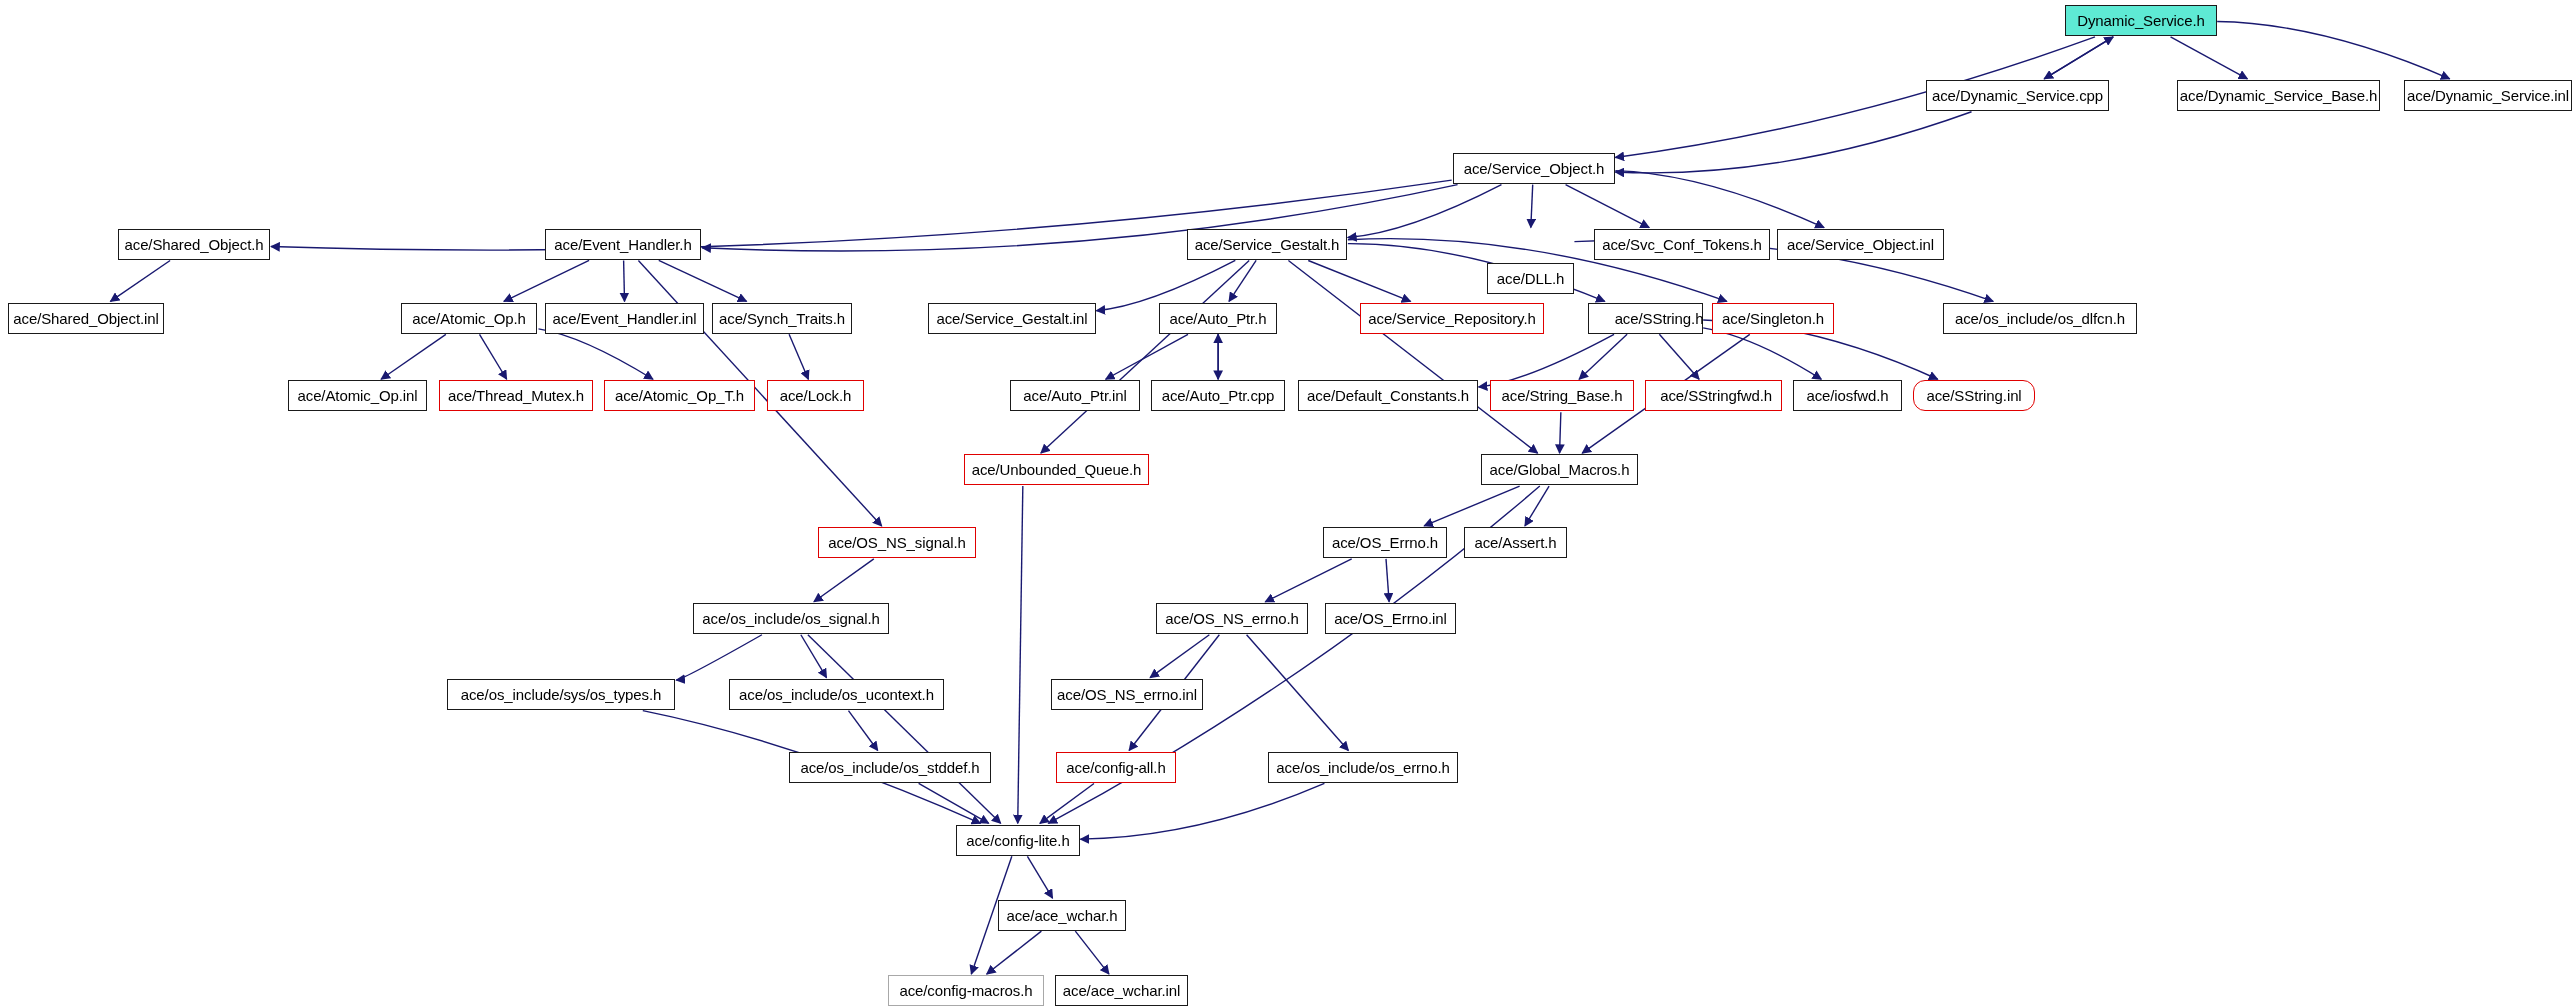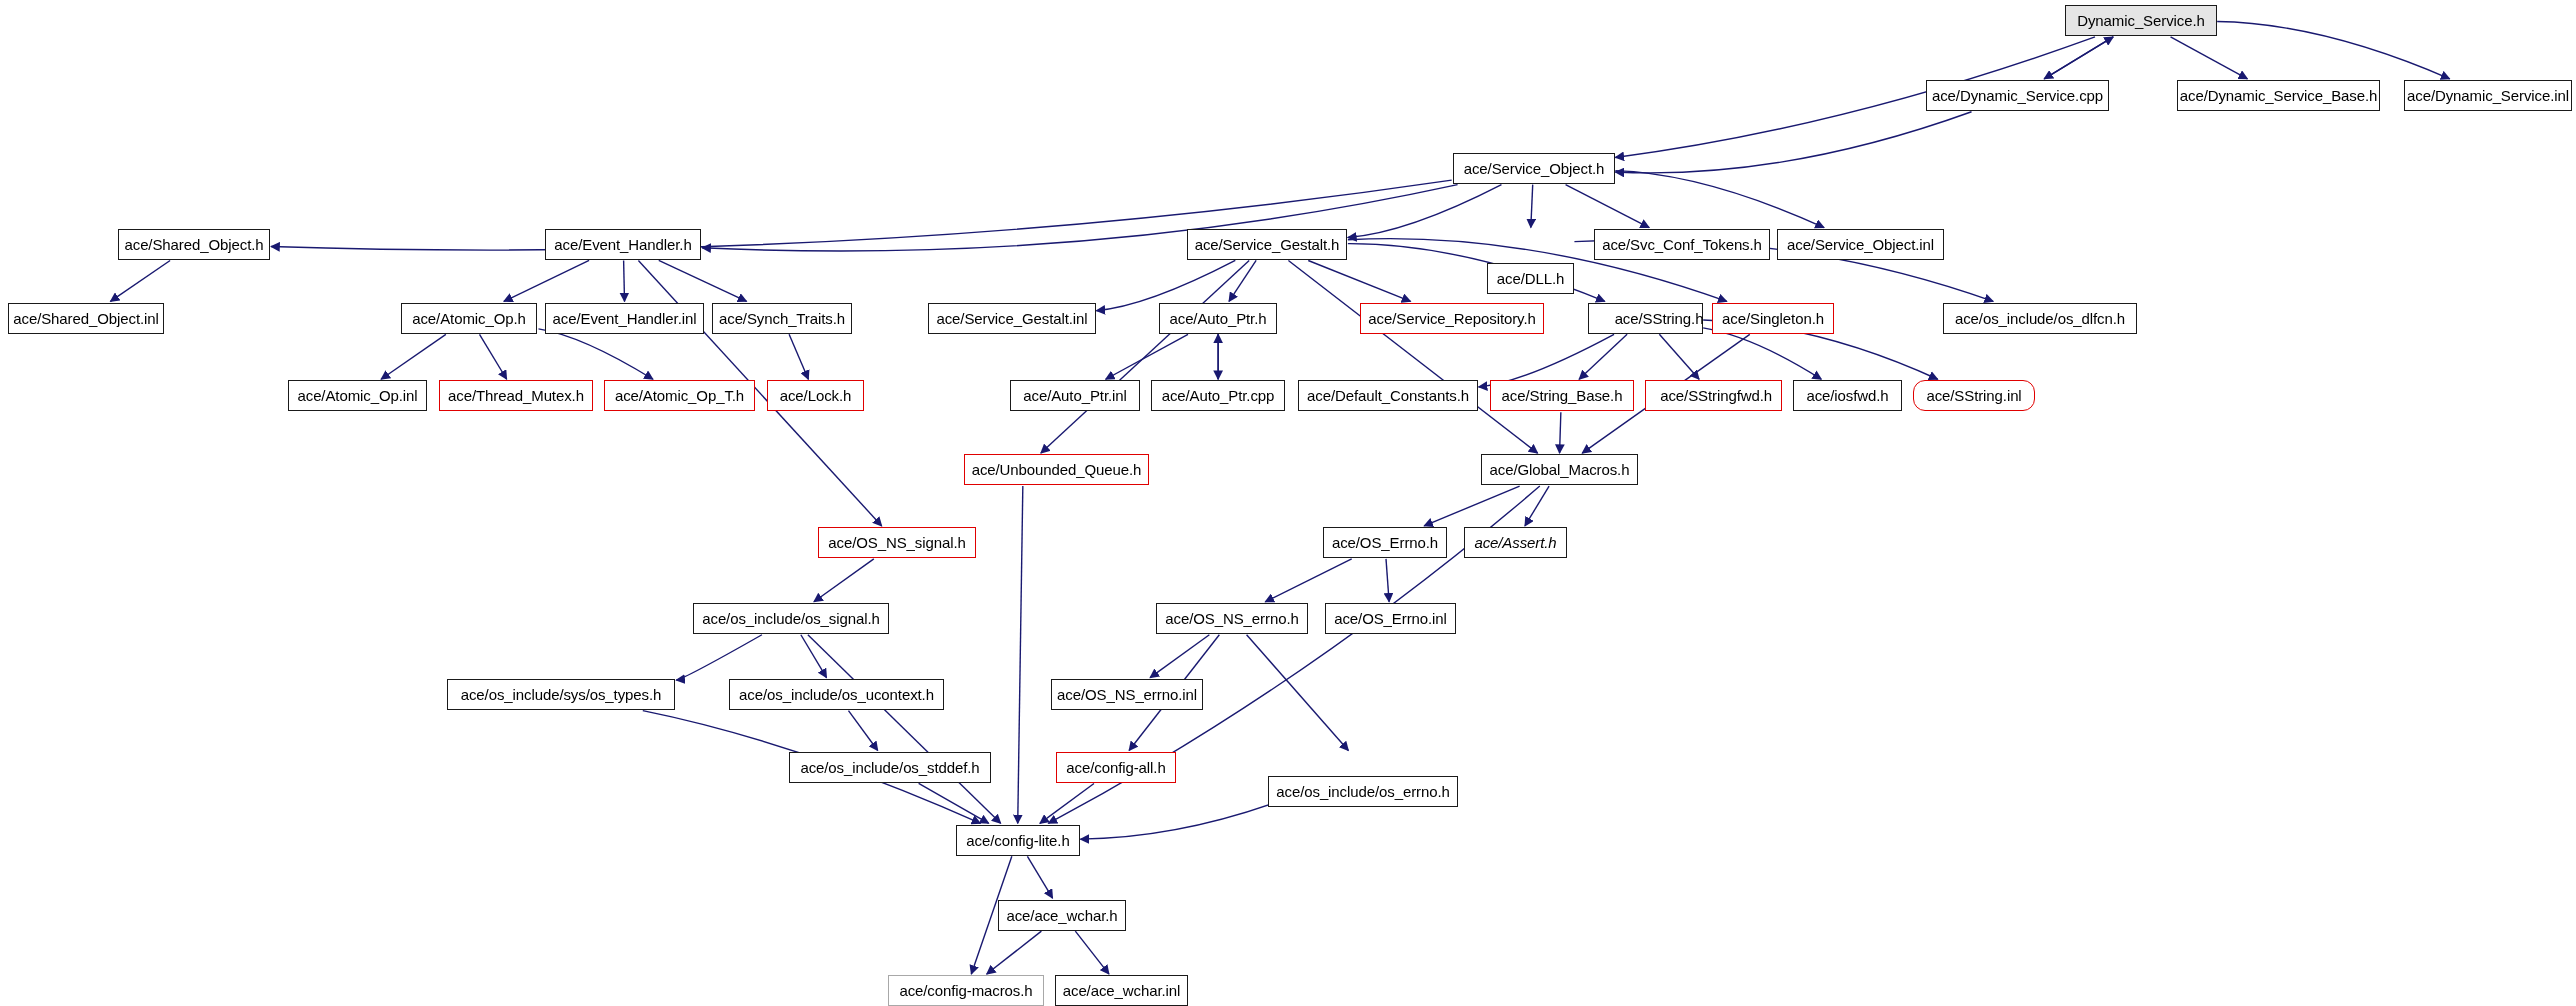--- a/index.html
+++ b/index.html
@@ -40,21 +40,21 @@
     letter-spacing: -0.1px;
     z-index: 5;
   }
   .node.red {
     border-color: #e00000;
   }
   .node.grey-border {
     border-color: #a8a8a8;
   }
   .node.root {
-    background: #e5e5e5;
+    background: #5eead4;
     border-color: #1a1a1a;
   }
 </style>
 </head>
 <body>
 
 <div id="graph">
   <svg id="edge-layer" viewBox="0 0 2580 1008" width="2576" height="1006" xmlns="http://www.w3.org/2000/svg">
     <defs>
       <marker id="arrow" viewBox="0 0 10 10" refX="9" refY="5" markerWidth="7" markerHeight="7" orient="auto-start-reverse">
@@ -227,21 +227,21 @@
       </div>
       <div class="node" style="left: 1481px; top: 454px; width: 157px;">
         <span>ace/Global_Macros.h</span>
       </div>
       <div class="node red" style="left: 818px; top: 527px; width: 158px;">
         <span>ace/OS_NS_signal.h</span>
       </div>
       <div class="node" style="left: 1323px; top: 527px; width: 124px;">
         <span>ace/OS_Errno.h</span>
       </div>
-      <div class="node" style="left: 1464px; top: 527px; width: 103px; font-style: italic;">
+      <div class="node" style="left: 1464px; top: 527px; width: 103px;">
         <span>ace/Assert.h</span>
       </div>
       <div class="node" style="left: 693px; top: 603px; width: 196px;">
         <span>ace/os_include/os_signal.h</span>
       </div>
       <div class="node" style="left: 1156px; top: 603px; width: 152px;">
         <span>ace/OS_NS_errno.h</span>
       </div>
       <div class="node" style="left: 1325px; top: 603px; width: 131px;">
         <span>ace/OS_Errno.inl</span>
@@ -254,21 +254,21 @@
       </div>
       <div class="node" style="left: 1051px; top: 679px; width: 152px;">
         <span>ace/OS_NS_errno.inl</span>
       </div>
       <div class="node" style="left: 789px; top: 752px; width: 202px;">
         <span>ace/os_include/os_stddef.h</span>
       </div>
       <div class="node red" style="left: 1056px; top: 752px; width: 120px;">
         <span>ace/config-all.h</span>
       </div>
-      <div class="node" style="left: 1268px; top: 752px; width: 190px; margin-top: 24px;">
+      <div class="node" style="left: 1268px; top: 752px; width: 190px;">
         <span>ace/os_include/os_errno.h</span>
       </div>
       <div class="node" style="left: 956px; top: 825px; width: 124px;">
         <span>ace/config-lite.h</span>
       </div>
       <div class="node" style="left: 998px; top: 900px; width: 128px;">
         <span>ace/ace_wchar.h</span>
       </div>
       <div class="node grey-border" style="left: 888px; top: 975px; width: 156px;">
         <span>ace/config-macros.h</span>

